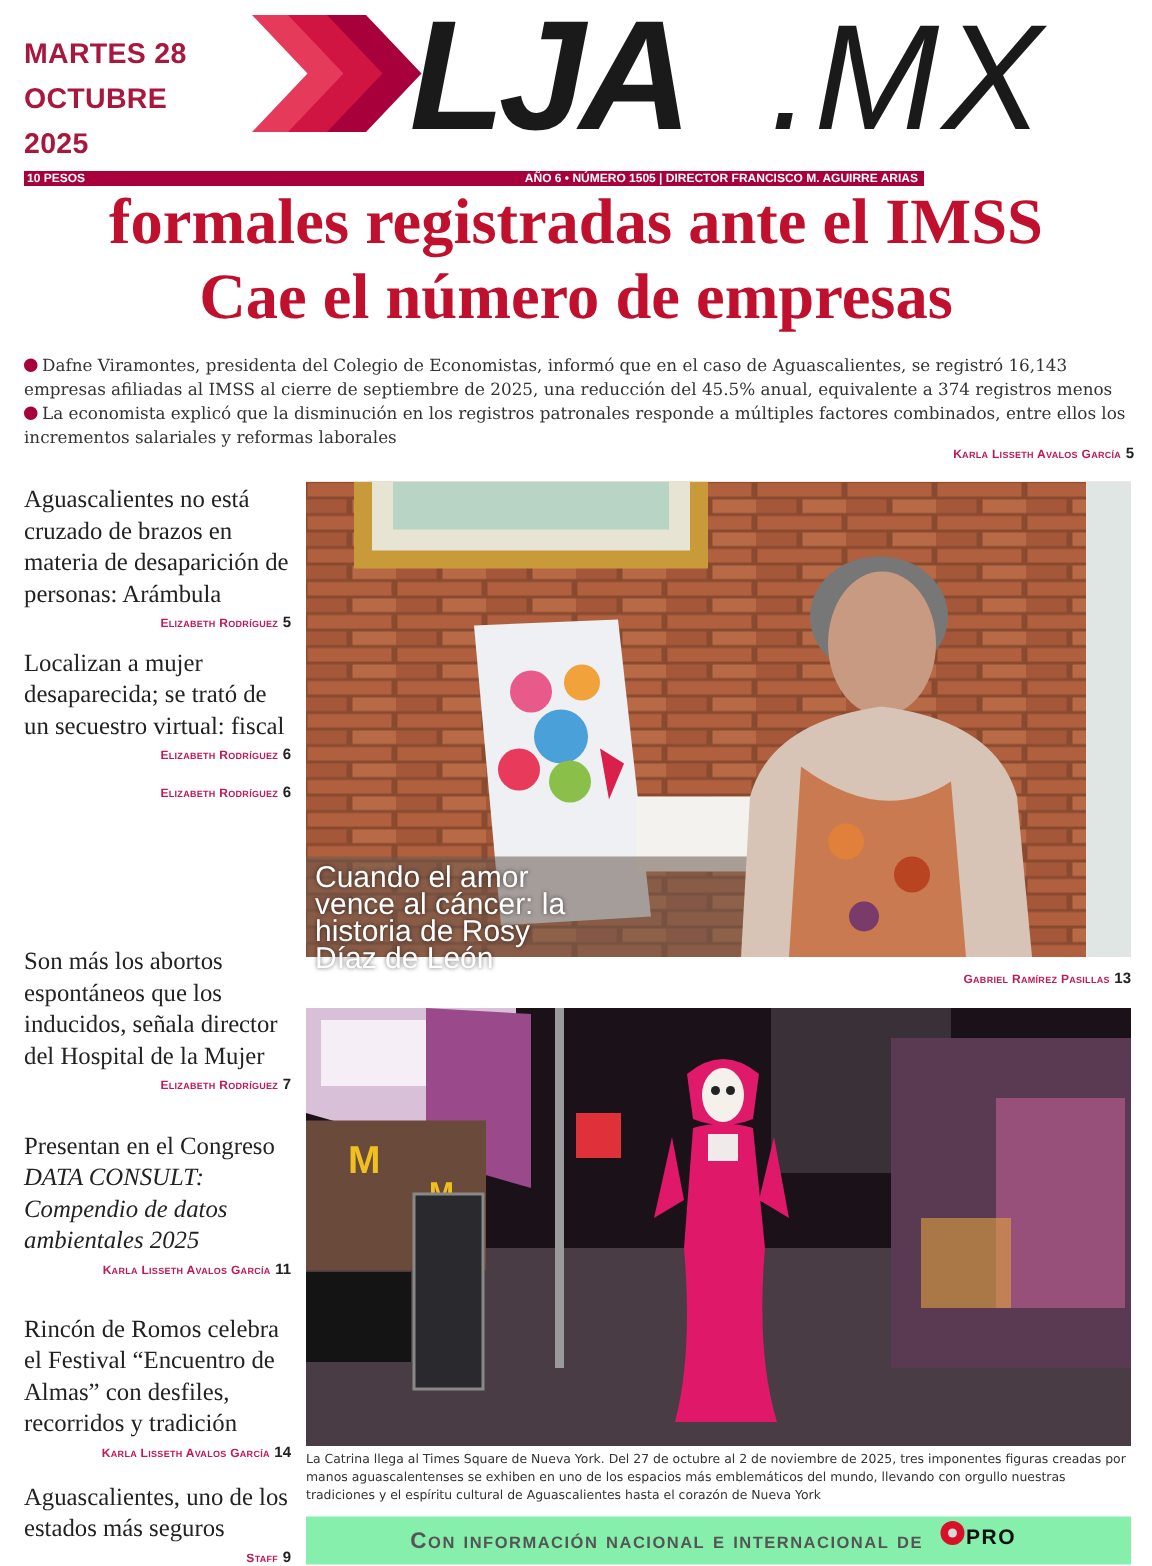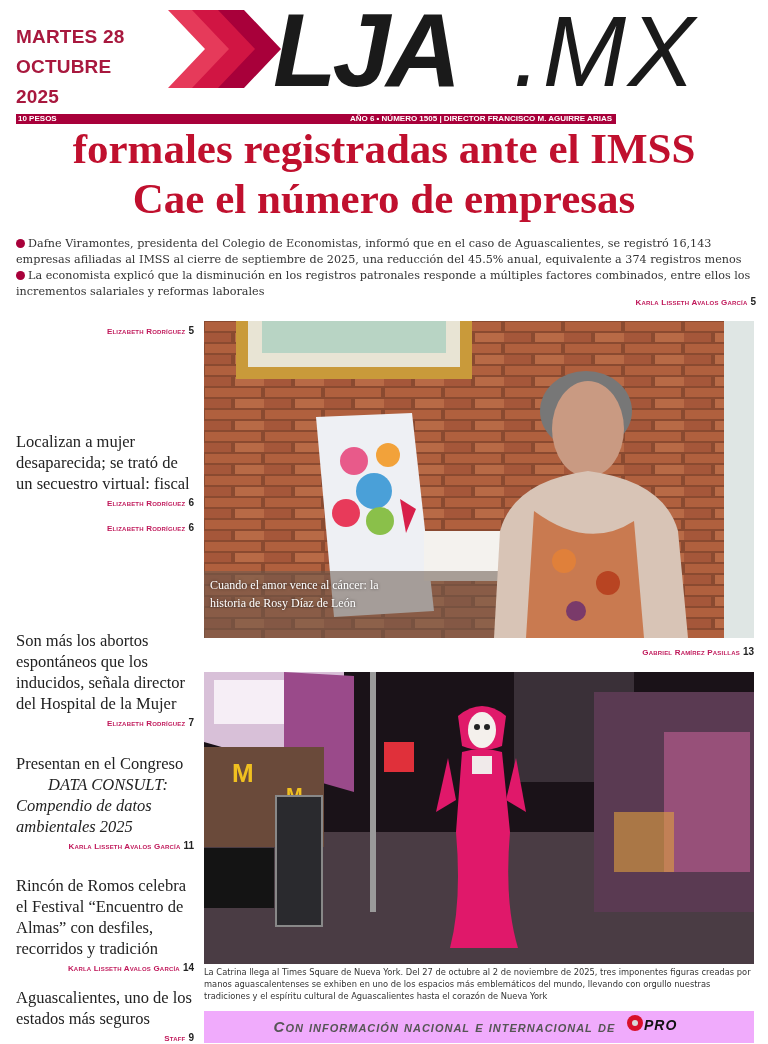--- a/index.html
+++ b/index.html
@@ -13,29 +13,29 @@
   .bar .r{position:absolute;right:4px;top:0;}
   .headline{left:10px;top:124px;width:748px;text-align:center;color:#c0102e;font-family:"Liberation Serif",serif;font-weight:bold;font-size:43px;line-height:50px;}
   .lead{left:16px;top:236px;width:740px;font-family:"DejaVu Serif",serif;font-size:11.2px;line-height:16px;color:#333;}
   .dot{display:inline-block;width:9px;height:9px;border-radius:50%;background:#a8003a;margin-right:3px;vertical-align:-1px;}
   .byline{font-family:"Liberation Sans",sans-serif;font-weight:bold;font-size:8px;color:#c0185a;font-variant:small-caps;letter-spacing:0.2px;}
   .pg{font-family:"Liberation Sans",sans-serif;font-weight:bold;font-size:10px;color:#222;margin-left:3px;}
   .lead-by{left:16px;top:290px;width:740px;text-align:right;}
   
   .side{left:16px;width:178px;}
   .side .t{font-family:"Liberation Serif",serif;font-size:16.5px;line-height:21px;color:#222;}
-  .side .t i{margin-left:32px;}
+  .side .t i{}
   .side .b{text-align:right;line-height:14px;}
   
   .photo1{left:204px;top:321px;width:550px;height:317px;overflow:hidden;}
   .photo2{left:204px;top:672px;width:550px;height:292px;overflow:hidden;}
-  .cap1{left:210px;top:576px;width:180px;color:#fff;font-family:Liberation Serif, serif;font-size:12px;line-height:18px;text-shadow:0 0 3px rgba(0,0,0,.6);}
+  .cap1{left:210px;top:576px;width:180px;color:#fff;font-family:Liberation Sans, sans-serif;font-size:20px;line-height:18px;text-shadow:0 0 3px rgba(0,0,0,.6);}
   .by1{left:560px;top:640px;width:194px;text-align:right;}
   .cap2{left:204px;top:966px;width:552px;font-family:"DejaVu Sans",sans-serif;font-size:8.3px;line-height:12px;color:#333;}
-  .apro{left:204px;top:1011px;width:550px;height:32px;background:#f0abfc;text-align:center;font-family:"Liberation Sans",sans-serif;font-weight:bold;font-size:15px;line-height:32px;color:#555;font-variant:small-caps;letter-spacing:1px;font-style:italic;}
+  .apro{left:204px;top:1011px;width:550px;height:32px;background:#86efac;text-align:center;font-family:"Liberation Sans",sans-serif;font-weight:bold;font-size:15px;line-height:32px;color:#555;font-variant:small-caps;letter-spacing:1px;}
   .apro .logo-a{display:inline-block;vertical-align:middle;margin-left:6px;}
 </style>
 </head>
 <body>
 
 <div class="abs date">
   <div>MARTES 28</div>
   <div>OCTUBRE</div>
   <div>2025</div>
 </div>
@@ -62,20 +62,21 @@
 
 <div class="abs lead">
   <span class="dot"></span><span>Dafne Viramontes, presidenta del Colegio de Economistas, informó que en el caso de Aguascalientes, se registró 16,143 empresas afiliadas al IMSS al cierre de septiembre de 2025, una reducción del 45.5% anual, equivalente a 374 registros menos</span>
   <span class="dot"></span><span>La economista explicó que la disminución en los registros patronales responde a múltiples factores combinados, entre ellos los incrementos salariales y reformas laborales</span>
 </div>
 <div class="abs lead-by">
   <span class="byline">Karla Lisseth Avalos García</span><span class="pg">5</span>
 </div>
 
 <div class="abs side" style="top:322px">
+  <div class="t">Aguascalientes no está cruzado de brazos en materia de desaparición de personas: Arámbula</div>
   <div class="b"><span class="byline">Elizabeth Rodríguez</span><span class="pg">5</span></div>
 </div>
 <div class="abs side" style="top:431px">
   <div class="t">Localizan a mujer desaparecida; se trató de un secuestro virtual: fiscal</div>
   <div class="b"><span class="byline">Elizabeth Rodríguez</span><span class="pg">6</span></div>
 </div>
 <div class="abs side" style="top:519px">
   <div class="b"><span class="byline">Elizabeth Rodríguez</span><span class="pg">6</span></div>
 </div>
 <div class="abs side" style="top:630px">

